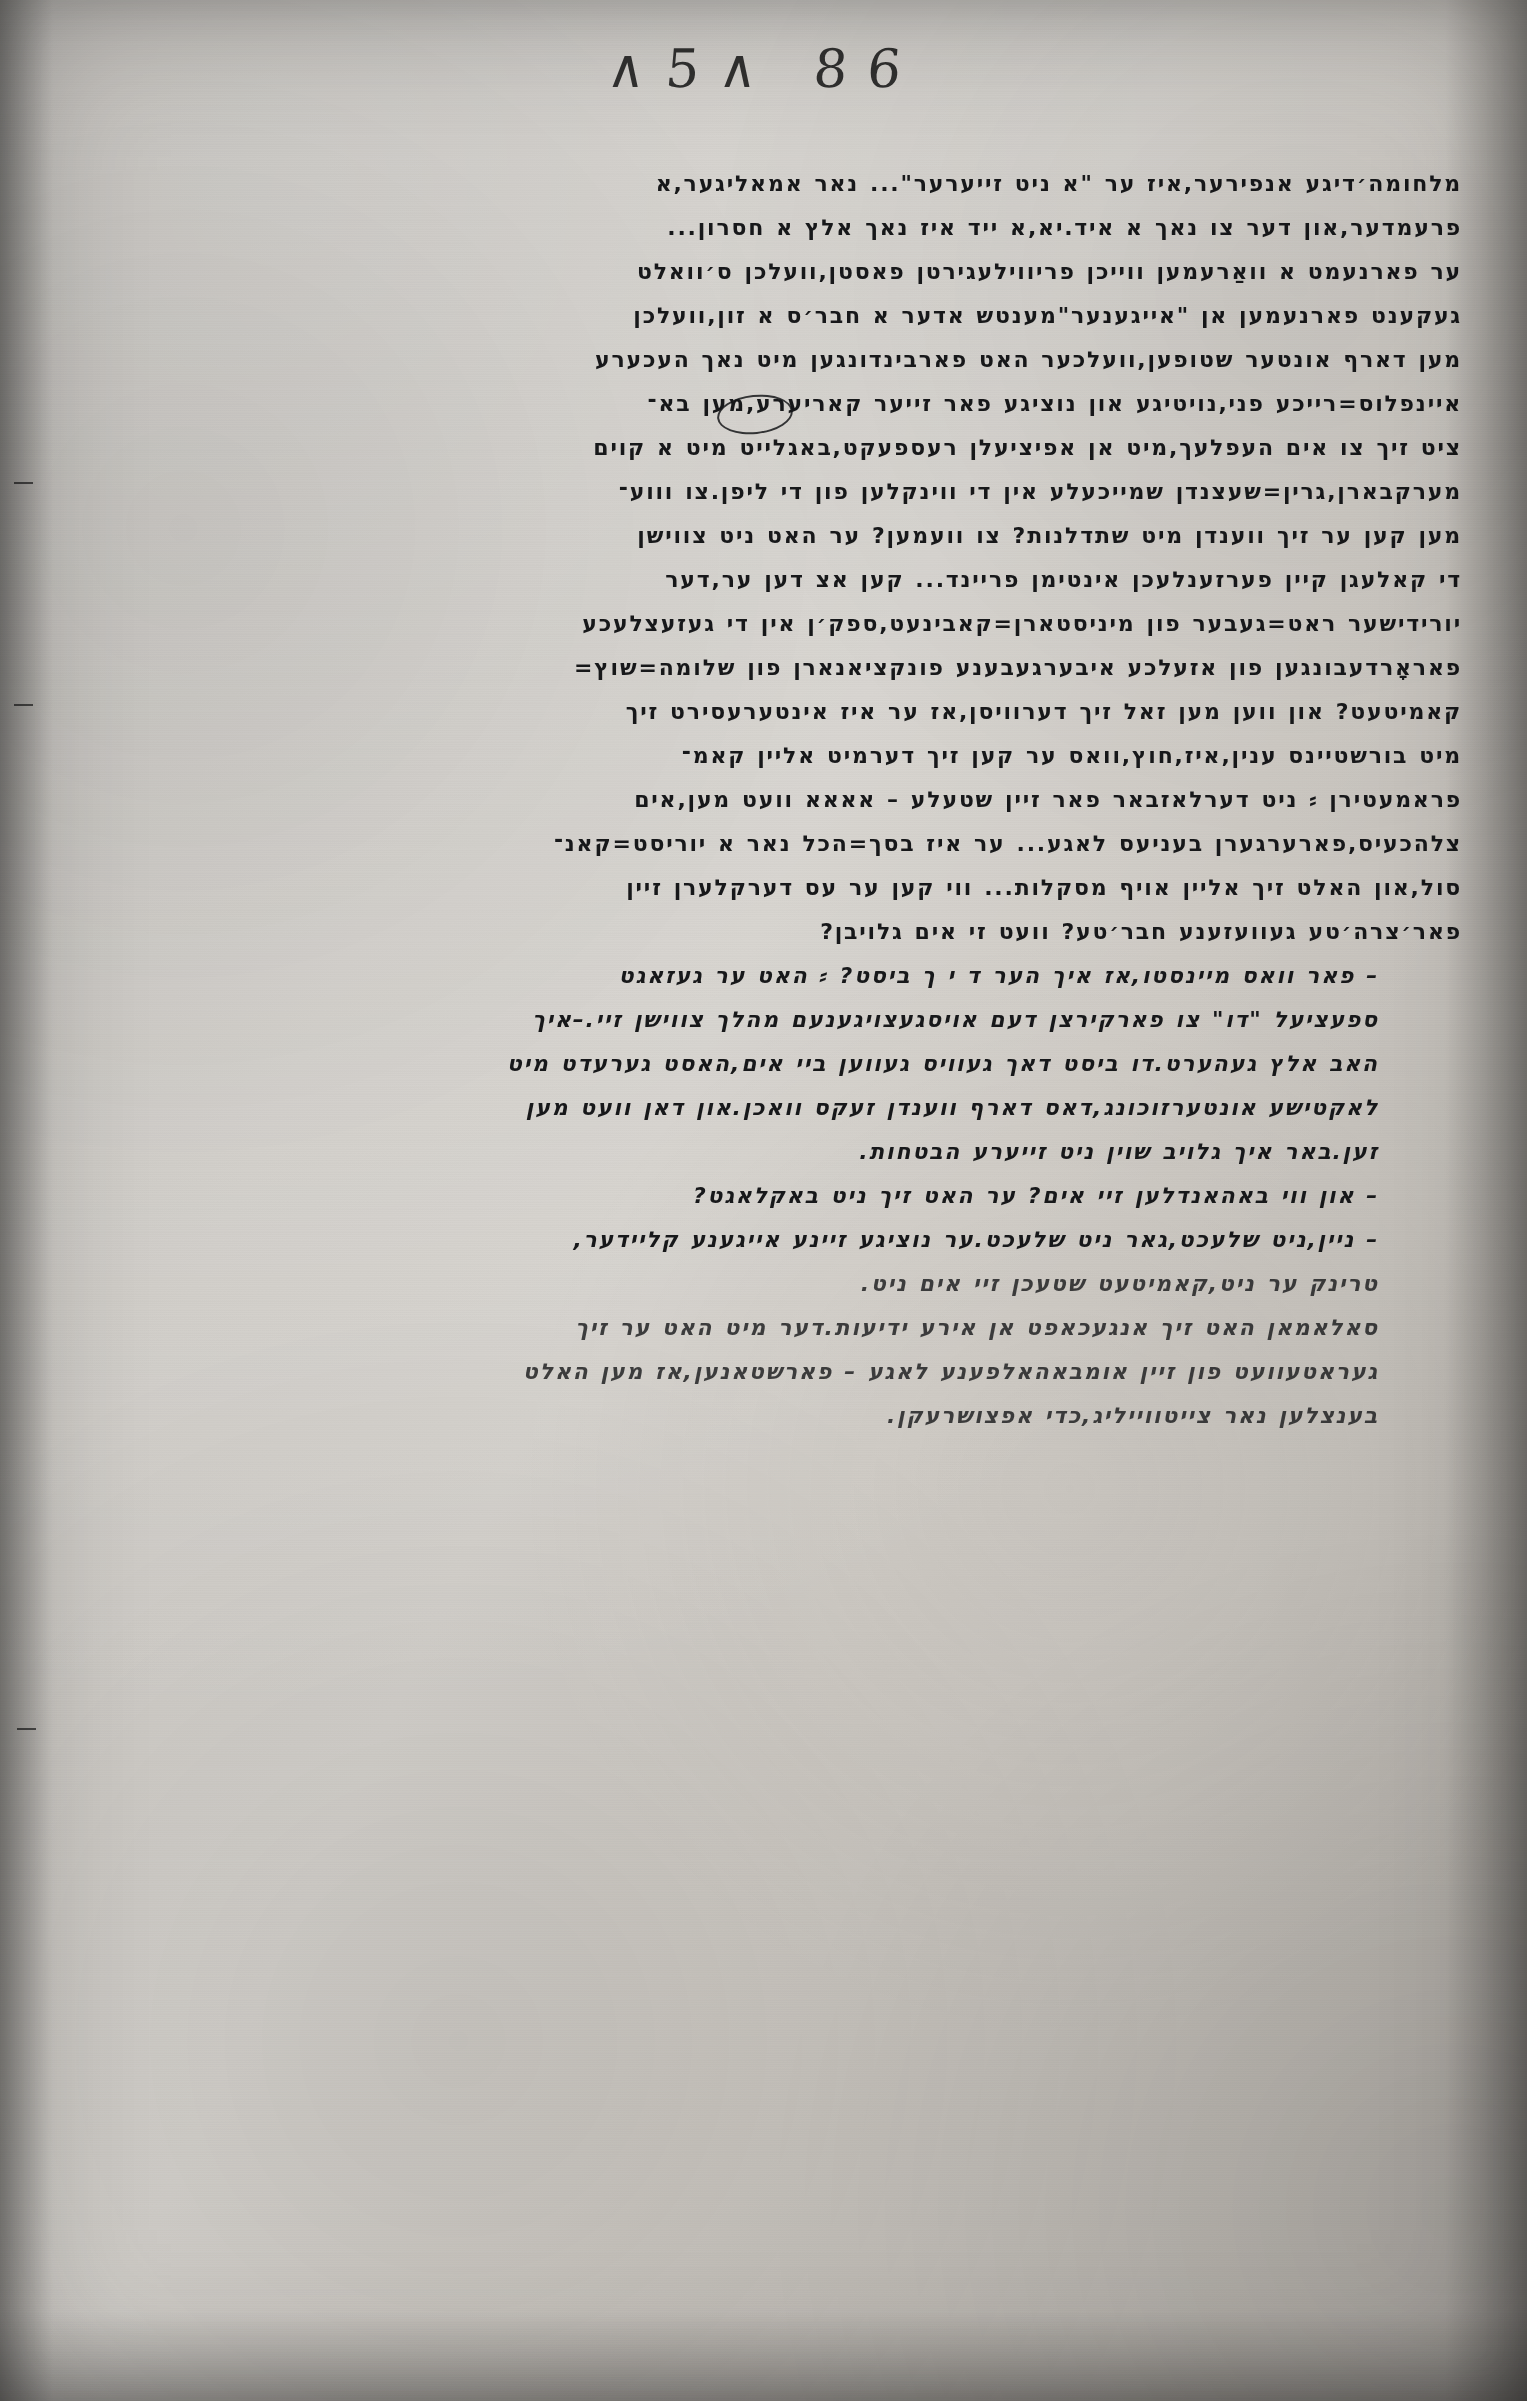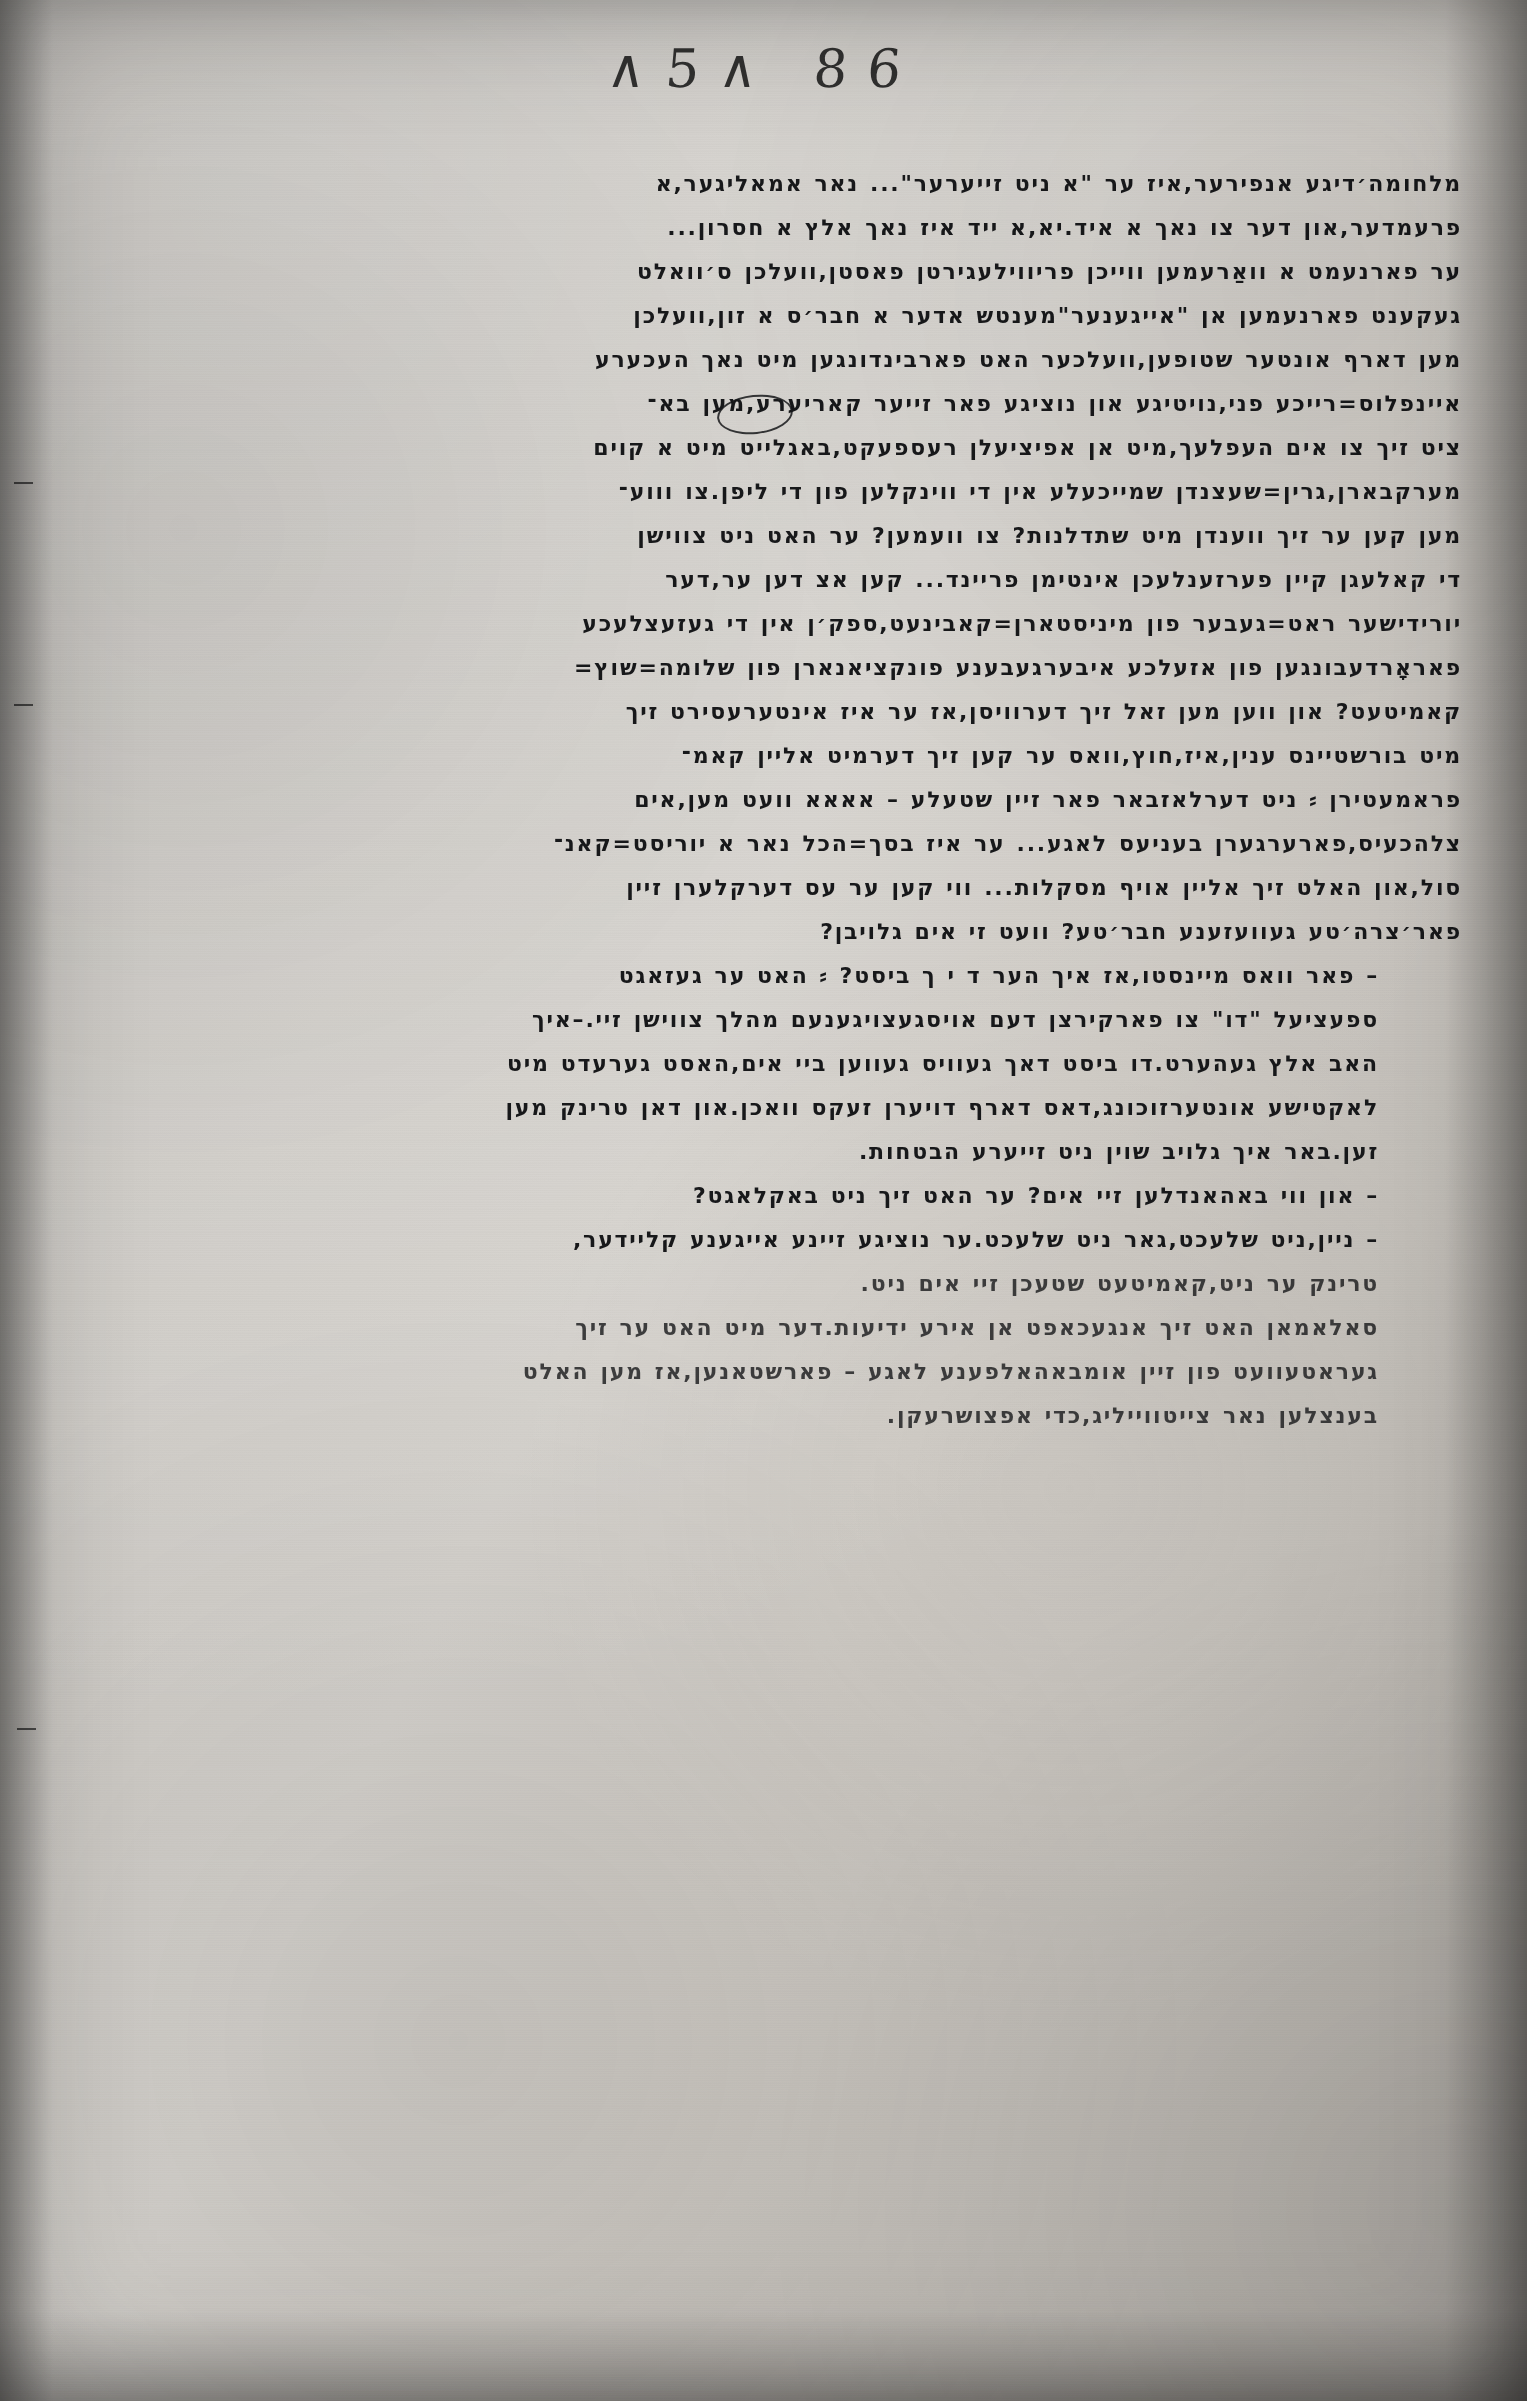--- a/index.html
+++ b/index.html
@@ -89,20 +89,21 @@
     letter-spacing: 1.8px;
     word-spacing: 1.5px;
     color: #17181a;
     font-weight: 600;
   }
   .typescript p {
     margin: 0 0 0 0;
   }
   .typescript p.indent {
     text-indent: 83px;
+    font-style: italic;
   }
 
   
   .typescript span.line {
     display: block;
   }
   .ink-light { opacity: 0.80; }
   .ink-heavy { opacity: 1; }
 
   
@@ -157,21 +158,21 @@
       <span class="line ink-heavy">צלהכעיס,פארערגערן בעניעס לאגע... ער איז בסך=הכל נאר א יוריסט=קאנ־</span>
       <span class="line ink-heavy">סול,און האלט זיך אליין אויף מסקלות... ווי קען ער עס דערקלערן זיין</span>
       <span class="line ink-heavy">פאר׳צרה׳טע געוועזענע חבר׳טע? וועט זי אים גלויבן?</span>
     </p>
     <p class="indent">
       <span class="line ink-heavy">– פאר וואס מיינסטו,אז איך הער    ד י ך   ביסט? ⸗ האט ער געזאגט</span>
       <span class="line ink-heavy">ספעציעל "דו" צו פארקירצן דעם אויסגעצויגענעם מהלך צווישן זיי.–איך</span>
       <span class="line ink-heavy">האב אלץ געהערט.דו ביסט דאך געוויס געווען ביי אים,האסט גערעדט מיט</span>
     </p>
     <p class="indent">
-      <span class="line ink-heavy">לאקטישע אונטערזוכונג,דאס דארף דויערן זעקס וואכן.און דאן טרינק מען</span>
+      <span class="line ink-heavy">לאקטישע אונטערזוכונג,דאס דארף ווענדן זעקס וואכן.און דאן וועט מען</span>
       <span class="line ink-heavy">זען.באר איך גלויב שוין ניט זייערע הבטחות.</span>
     </p>
     <p class="indent">
       <span class="line ink-heavy">– און ווי באהאנדלען זיי אים? ער האט זיך ניט באקלאגט?</span>
     </p>
     <p class="indent">
       <span class="line ink-heavy">– ניין,ניט שלעכט,גאר ניט שלעכט.ער נוציגע זיינע אייגענע קליידער,</span>
       <span class="line ink-light">טרינק ער ניט,קאמיטעט שטעכן זיי אים ניט.</span>
     </p>
     <p class="indent">

